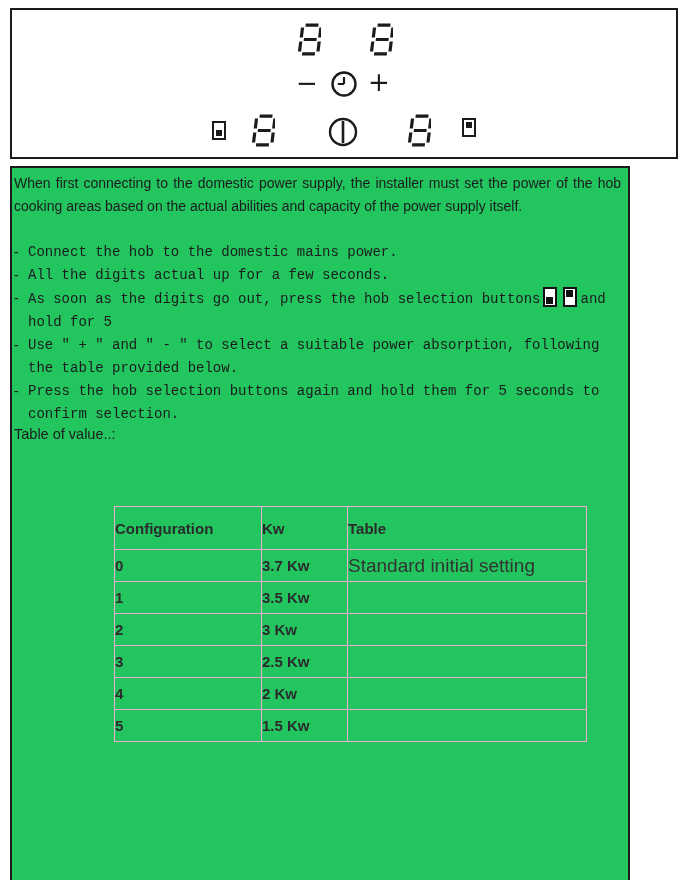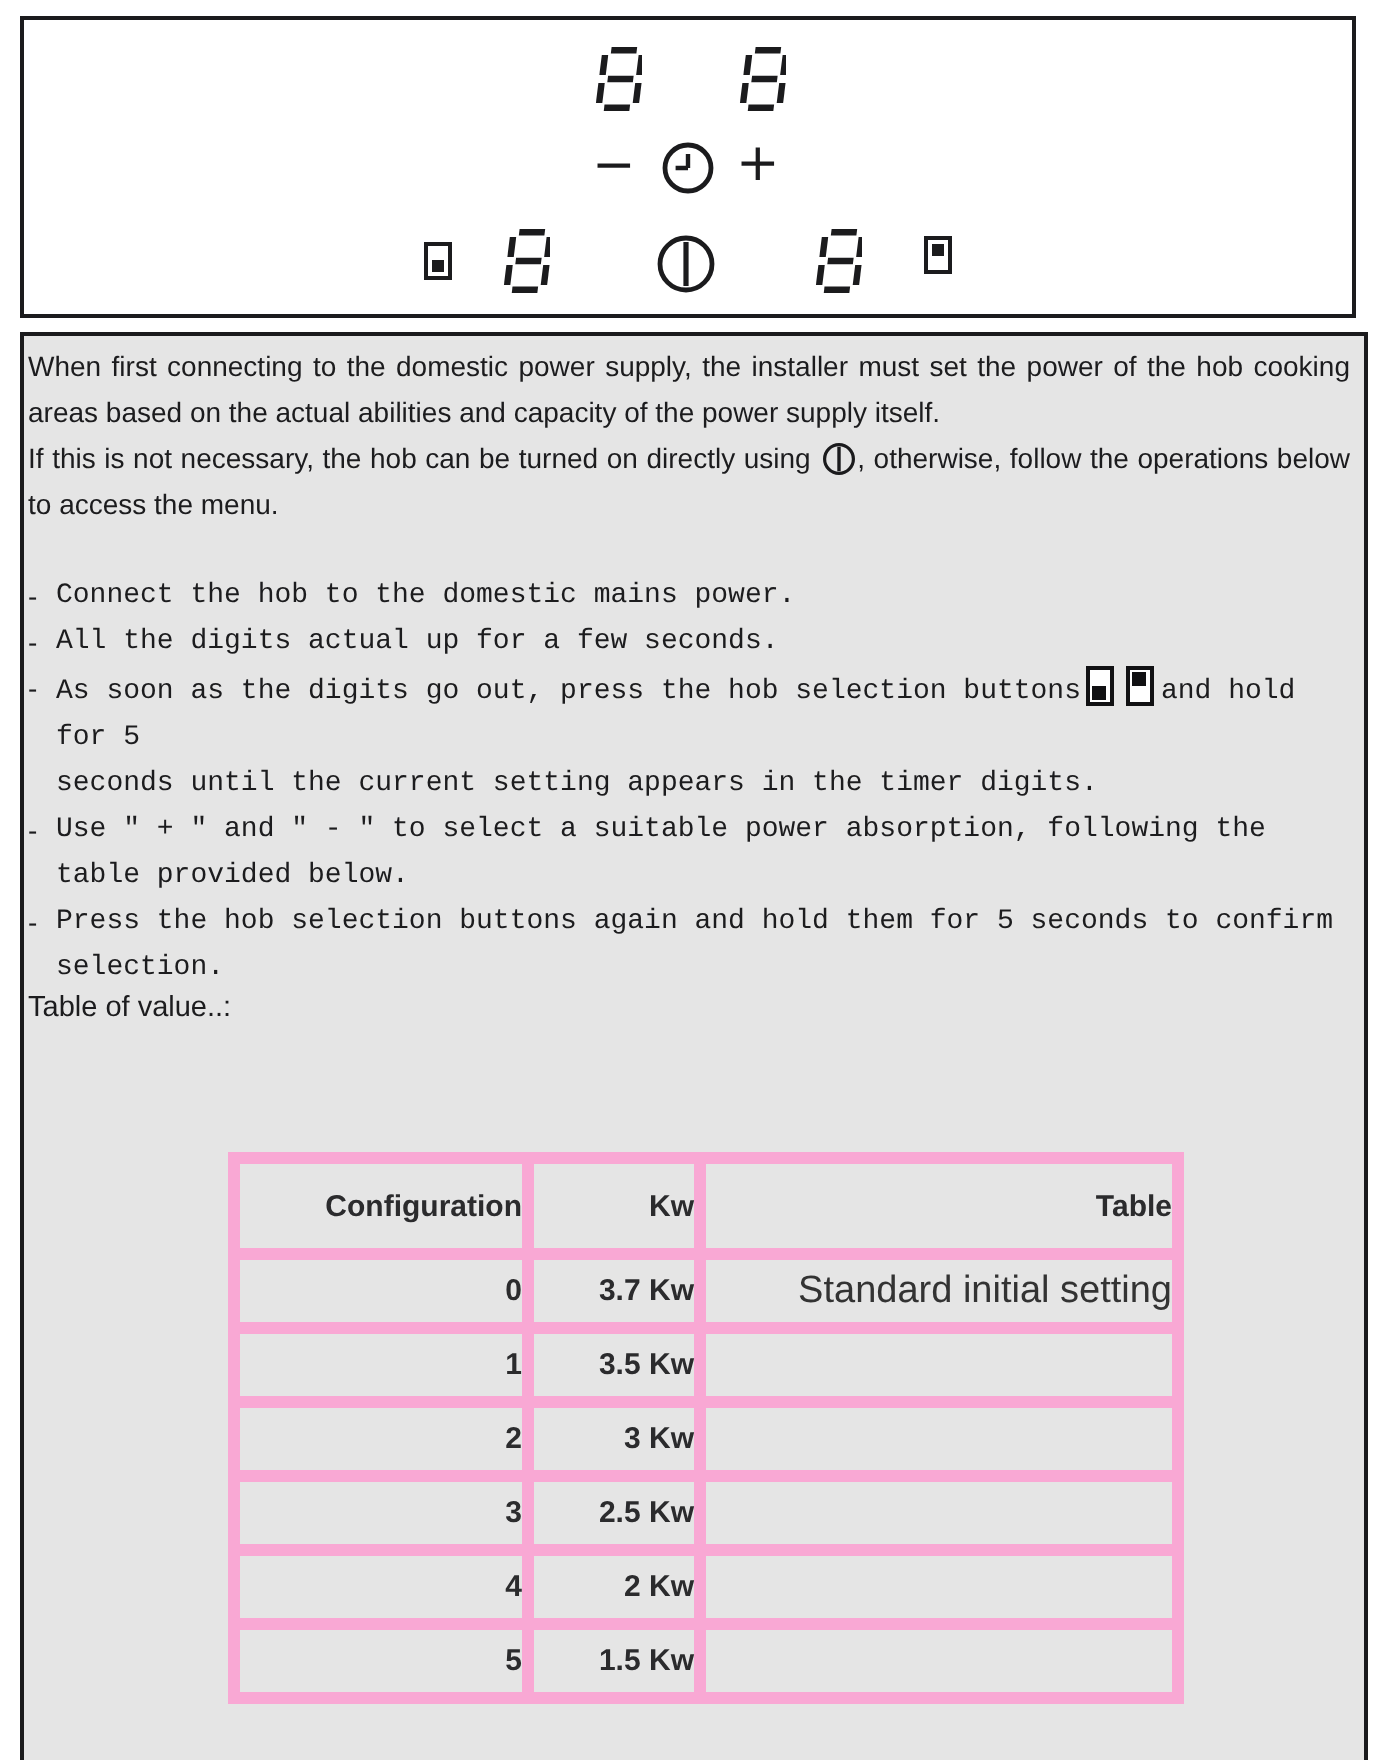--- a/index.html
+++ b/index.html
@@ -24,23 +24,23 @@
     background:#fff; box-sizing:content-box;
   }
   .hob-ico::after {
     content:""; position:absolute; width:6px; height:6px; background:#1b1b1d; left:1.5px;
   }
   .hob-ico.sq-bottom::after { bottom:2px; }
   .hob-ico.sq-top::after { top:2px; }
 
   
   .content-box {
-    position:absolute; left:10px; top:166px; width:674px; height:714px;
+    position:absolute; left:10px; top:166px; width:620px; height:714px;
     border:2px solid #1b1b1d; border-bottom:none; box-sizing:border-box;
-    background:#e5e5e5; padding:4px 7px 0 2px;
+    background:#22c55e; padding:4px 7px 0 2px;
   }
   .para { margin:0; text-align:justify; font-size:14px; line-height:23px; }
   .inline-power { vertical-align:-4px; margin:0 1px; }
   .steps { margin-top:23px; }
   .step { display:flex; font-size:14px; line-height:23px; }
   .step .dash { width:14px; flex:none; }
   .step .txt { flex:1;font-family:Liberation Mono, monospace; }
   .hob-btn {
     display:inline-block; width:10px; height:16px; border:2.5px solid #111113;
     background:#fff; position:relative; vertical-align:-4px; margin:0 3px;
@@ -49,21 +49,21 @@
     content:""; position:absolute; width:7px; height:7px; background:#111113; left:1px;
   }
   .hob-btn.sq-bottom::after { bottom:1.5px; }
   .hob-btn.sq-top::after { top:1px; }
   .caption { font-size:14.5px; }
 
   
   .tbl-wrap { margin:64px 0 0 100px; }
   table { border-collapse:collapse; table-layout:fixed; }
   th, td {
-    border:6px solid #f9a8d4; text-align:right; vertical-align:middle;
+    border:1px solid #f9a8d4; text-align:left; vertical-align:middle;
     font-size:15px; padding:0;
   }
   th { height:42px; font-weight:700; color:#2b2b2d; }
   td { height:31px; }
   .col-config { width:147px; }
   .col-kw { width:86px; }
   .col-notes { width:239px; }
   td.b { font-weight:700; color:#2b2b2d; }
   td.notes { font-weight:400; font-size:19px; color:#333; }
 </style>
@@ -129,38 +129,34 @@
       <rect x="6" y="36" width="16" height="4"></rect>
     </g>
   </svg>
   <span class="hob-ico sq-top" style="left:450px; top:108px;"></span>
 </div>
 
 <div class="content-box">
 
   <p class="para">When first connecting to the domestic power supply, the installer must set the power of the hob cooking areas based on the actual abilities and capacity of the power supply itself.</p>
 
-  <p class="para"><span>If this is not necessary, the hob can be turned on directly using </span><svg class="inline-power" width="17" height="17" viewBox="0 0 17 17">
-      <circle cx="8.5" cy="8.5" r="7.2" fill="none" stroke="#1b1b1d" stroke-width="1.6"></circle>
-      <path d="M8.5 2.4 V14.6" fill="none" stroke="#1b1b1d" stroke-width="1.7"></path>
-    </svg><span>, otherwise, follow the operations below to access the menu.</span></p>
 
   <div class="steps">
     <div class="step">
       <span class="dash">-</span>
       <span class="txt">Connect the hob to the domestic mains power.</span>
     </div>
     <div class="step">
       <span class="dash">-</span>
       <span class="txt">All the digits actual up for a few seconds.</span>
     </div>
     <div class="step">
       <span class="dash">-</span>
       <span class="txt"><span>As soon as the digits go out, press the hob selection buttons</span><span class="hob-btn sq-bottom"></span><span class="hob-btn sq-top"></span><span>and hold for 5</span><br>
-        <span>seconds until the current setting appears in the timer digits.</span></span>
+        </span>
     </div>
     <div class="step">
       <span class="dash">-</span>
       <span class="txt">Use " + " and " - " to select a suitable power absorption, following the table provided below.</span>
     </div>
     <div class="step">
       <span class="dash">-</span>
       <span class="txt">Press the hob selection buttons again and hold them for 5 seconds to confirm selection.</span>
     </div>
   </div>

